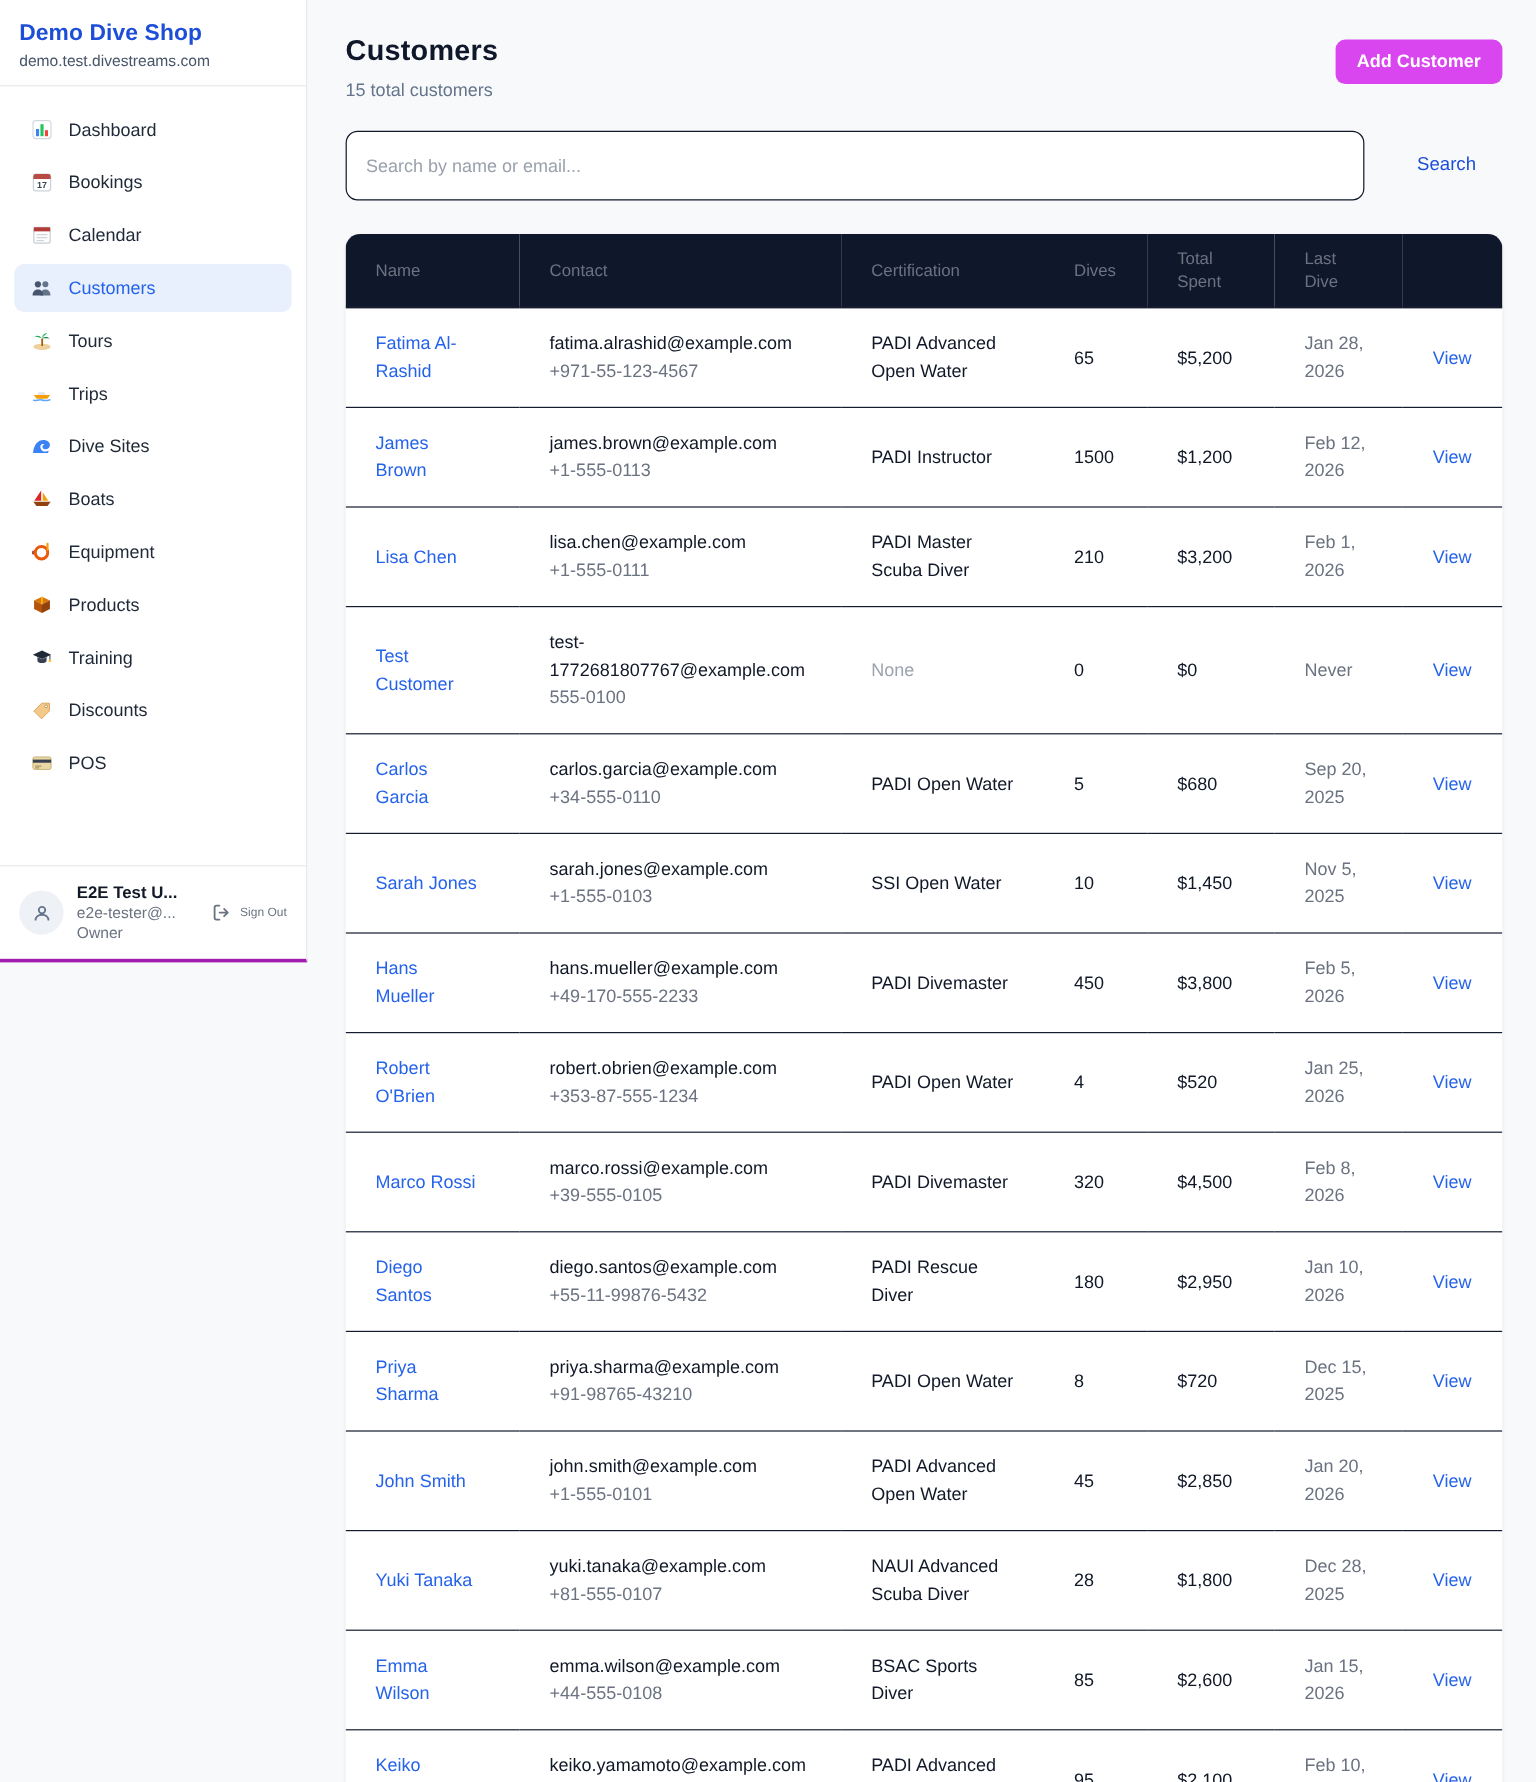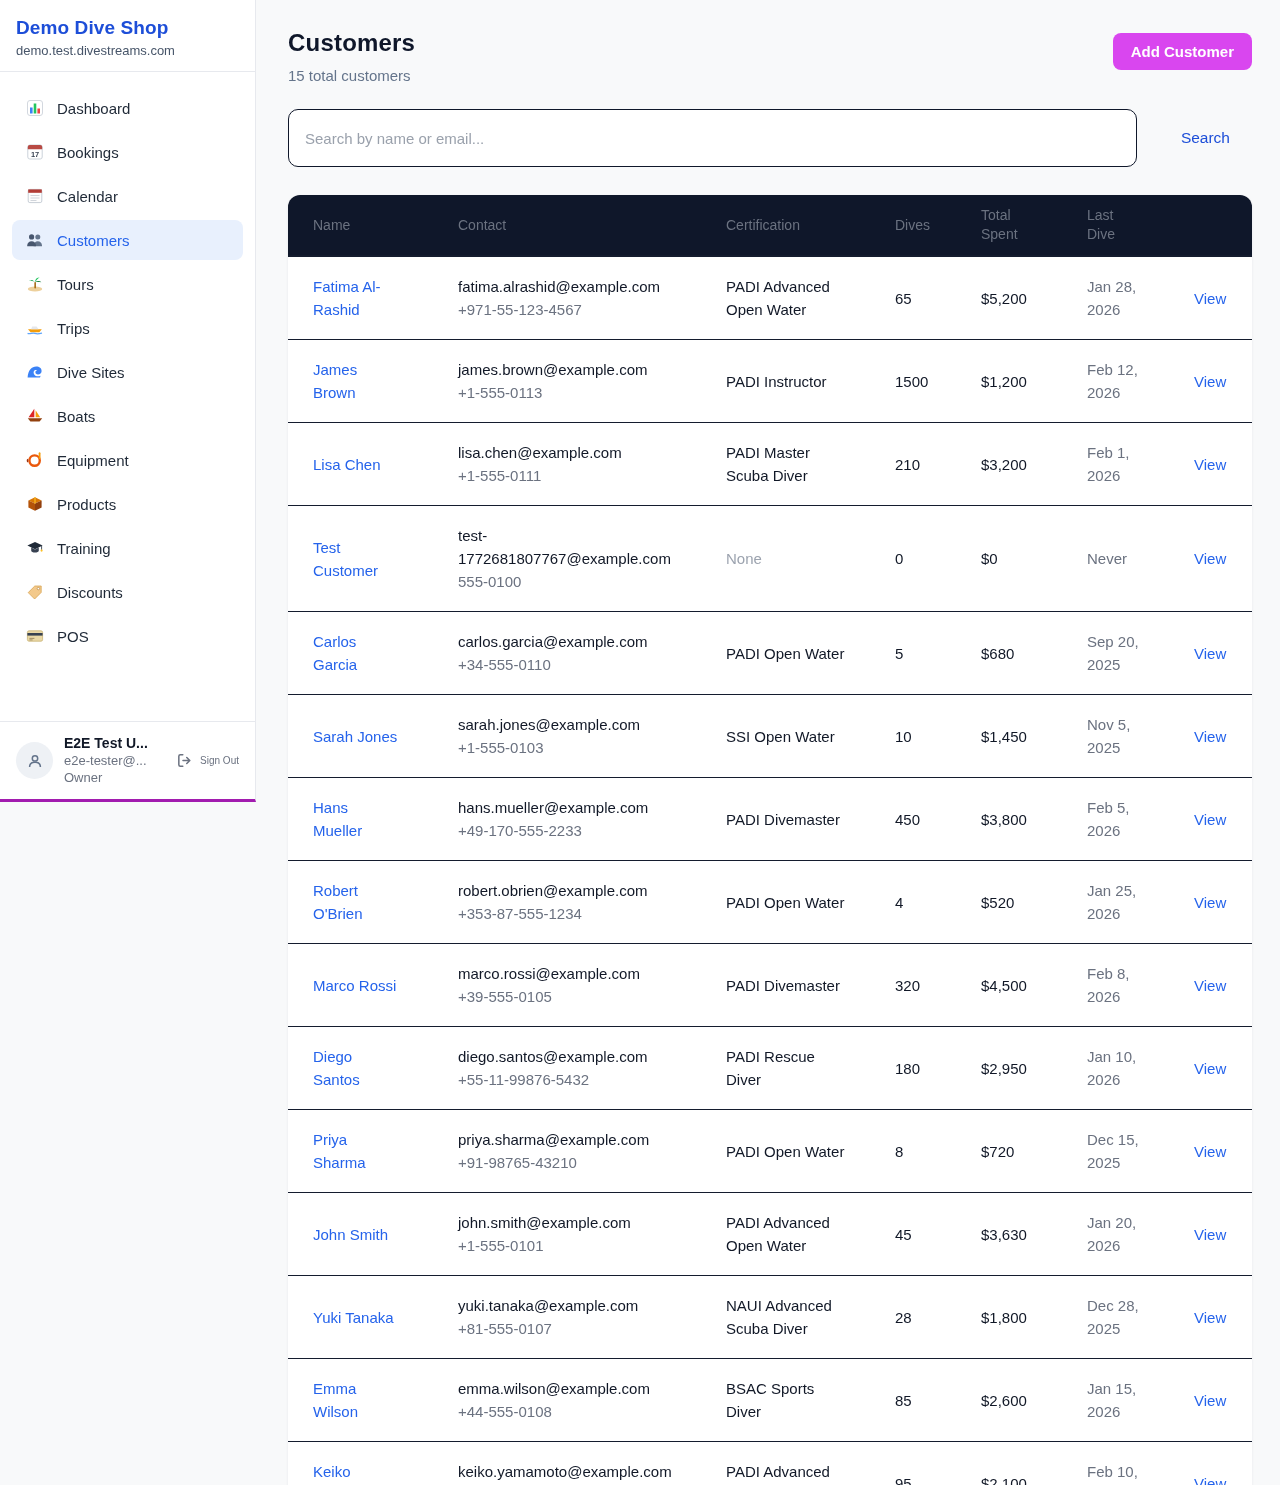--- a/index.html
+++ b/index.html
@@ -479,21 +479,21 @@
           <tr>
             <td><a class="name-link">John Smith</a></td>
             <td>
               <div class="email">john.smith@example.com</div>
               <div class="phone">+1-555-0101</div>
             </td>
             <td>
               <div class="cert">PADI Advanced Open Water</div>
             </td>
             <td>45</td>
-            <td>$3,630</td>
+            <td>$2,850</td>
             <td>
               <div class="last-dive">Jan 20, 2026</div>
             </td>
             <td><a class="view-link">View</a></td>
           </tr>
           <tr>
             <td><a class="name-link">Yuki Tanaka</a></td>
             <td>
               <div class="email">yuki.tanaka@example.com</div>
               <div class="phone">+81-555-0107</div>

